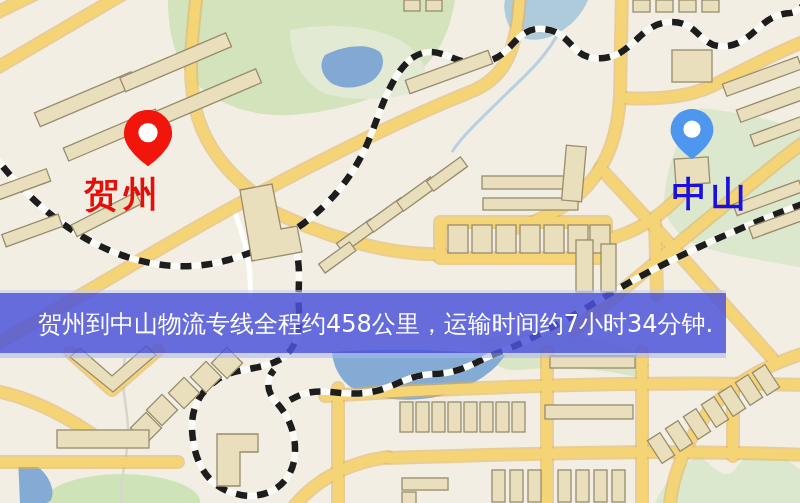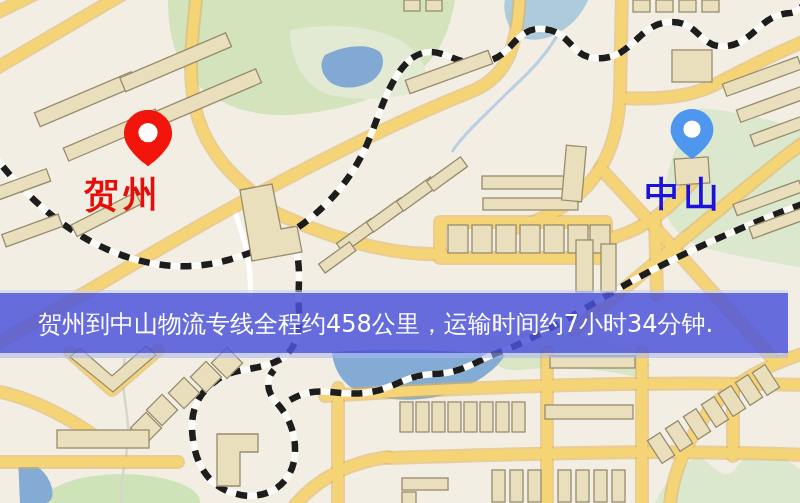--- a/index.html
+++ b/index.html
@@ -13,23 +13,23 @@
   .roadfill path,.roadfill use{fill:none;stroke:#f5d476;stroke-width:10;stroke-linecap:round;stroke-linejoin:round;}
   .railbase use{fill:none;stroke:#fbfbf8;stroke-width:6.5;stroke-linecap:butt;}
   .raildash use{fill:none;stroke:#1d1d1d;stroke-width:6.5;stroke-dasharray:11 10;stroke-linecap:butt;}
   .bld{fill:#e9dfbd;stroke:#988c6e;stroke-width:1.3;}
   .pin{position:absolute;}
   .place-label{
     position:absolute;font-size:35px;font-weight:600;line-height:1;
     font-family:"DejaVu Serif","Liberation Serif",serif;letter-spacing:4px;white-space:nowrap;
   }
   .label-origin{left:84px;top:176px;color:#e60e08;}
-  .label-dest{left:645px;top:176px;color:#1b10dc;}
+  .label-dest{left:672px;top:176px;color:#1b10dc;}
   .banner{
-    position:absolute;left:0;top:290px;width:788px;height:68px;
+    position:absolute;left:0;top:290px;width:726px;height:68px;
     background:linear-gradient(to bottom,
       rgba(195,205,246,0.55) 0%, rgba(195,205,246,0.55) 4.5%,
       rgba(76,83,219,0.84) 4.5%, rgba(76,83,219,0.84) 92.5%,
       rgba(168,182,242,0.55) 92.5%, rgba(168,182,242,0.55) 100%);
     display:flex;align-items:center;
   }
   .banner-text{
     color:#ffffff;font-size:24px;padding-left:38px;white-space:nowrap;
     font-family:"DejaVu Sans","Liberation Sans",sans-serif;
   }

